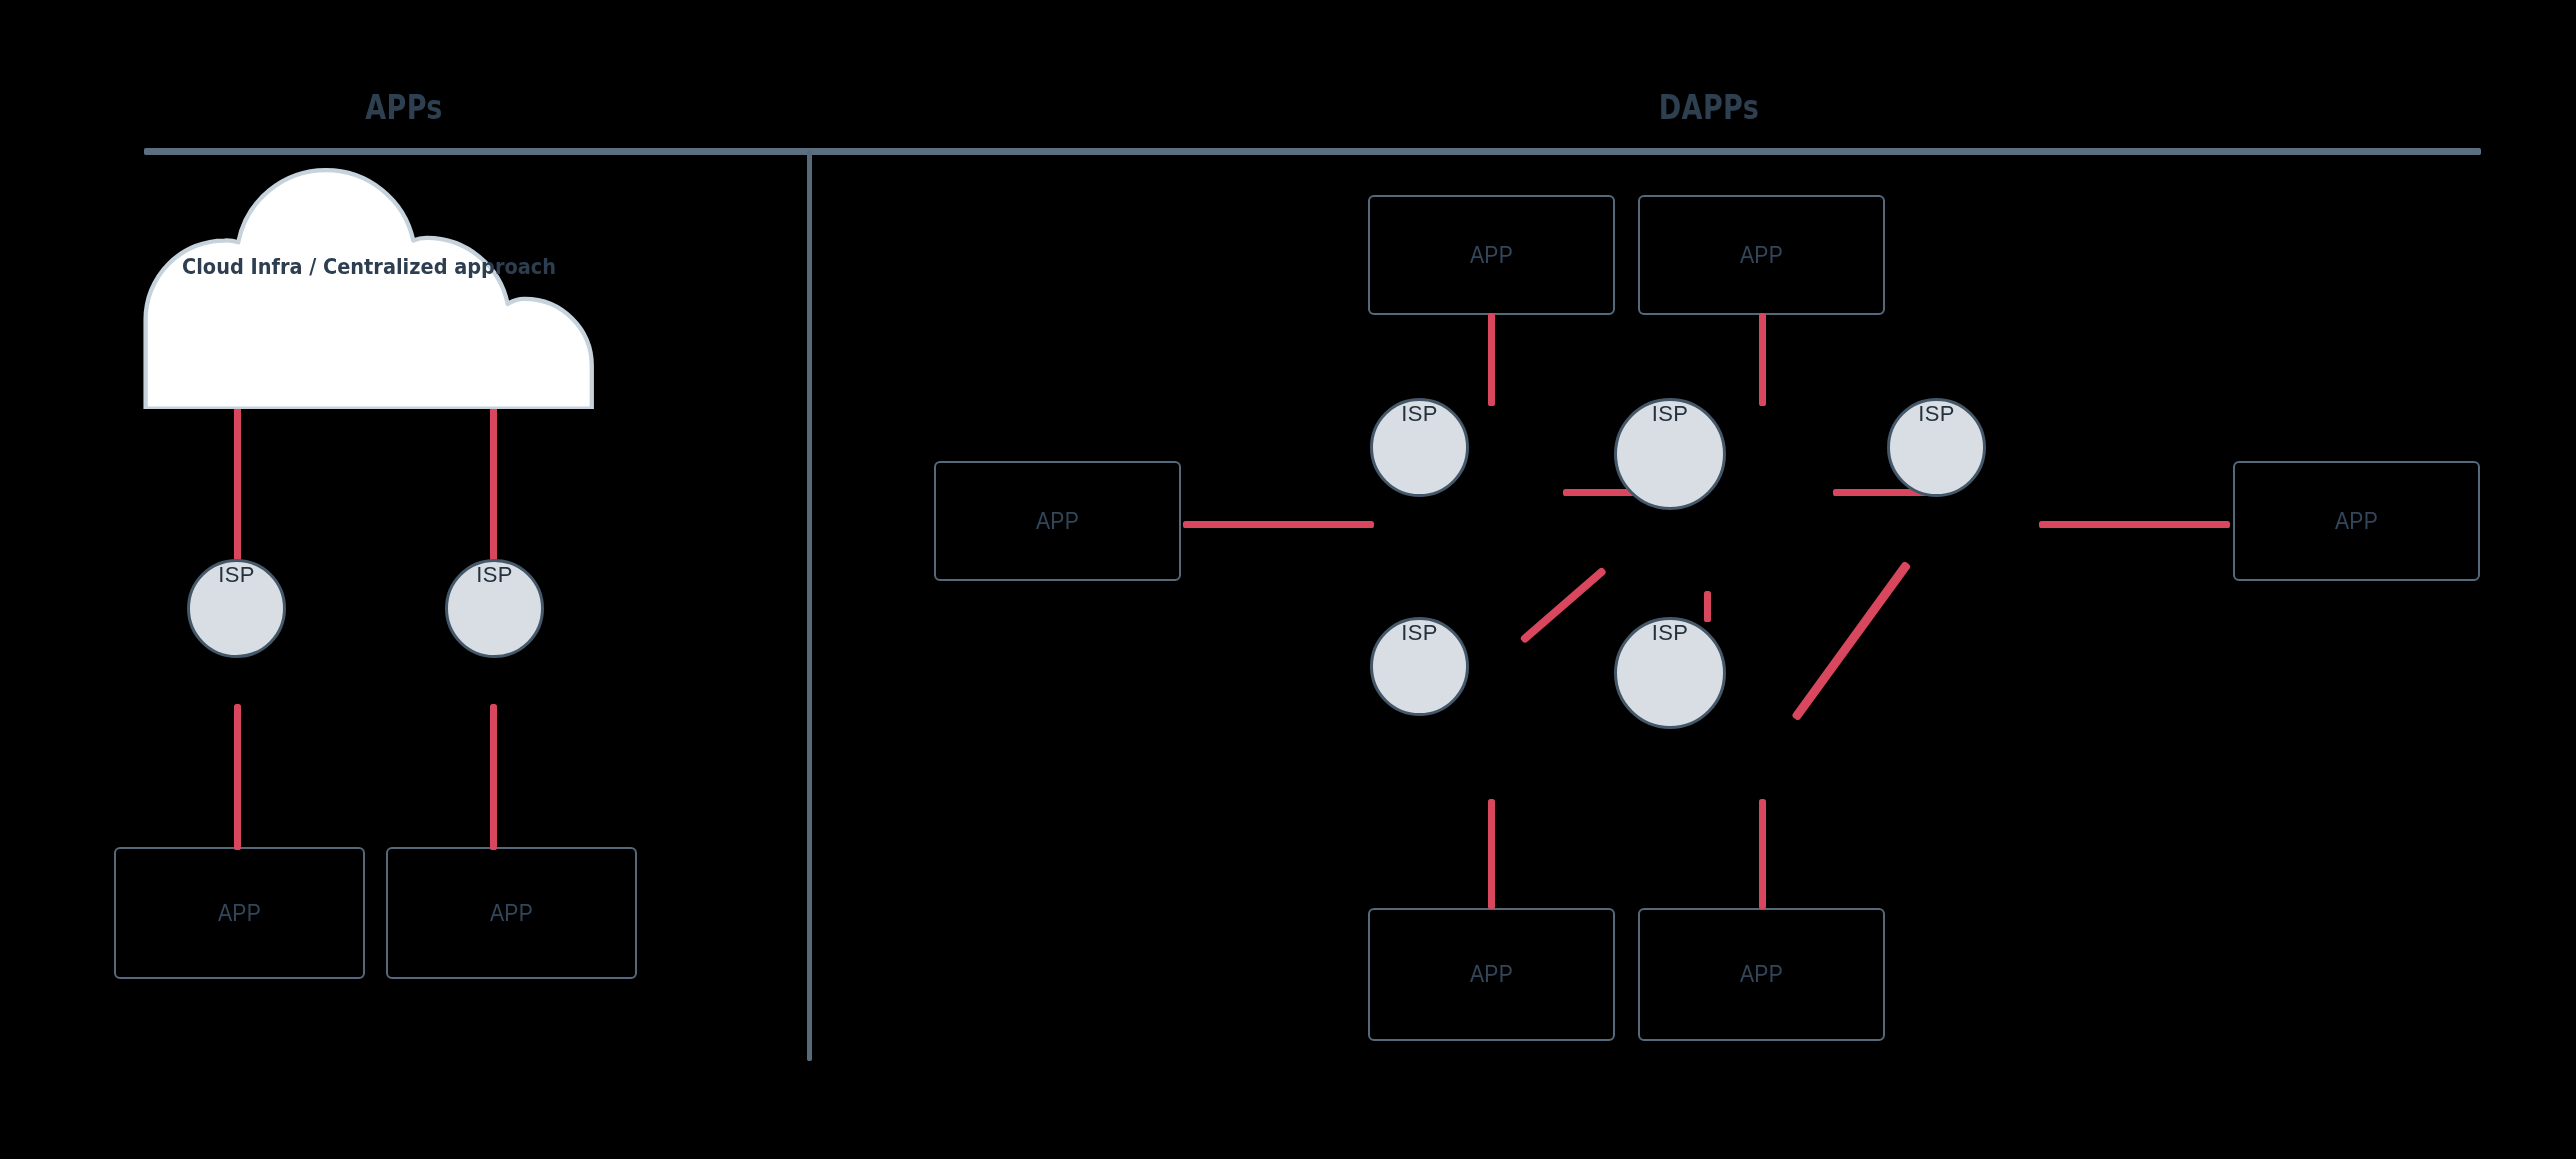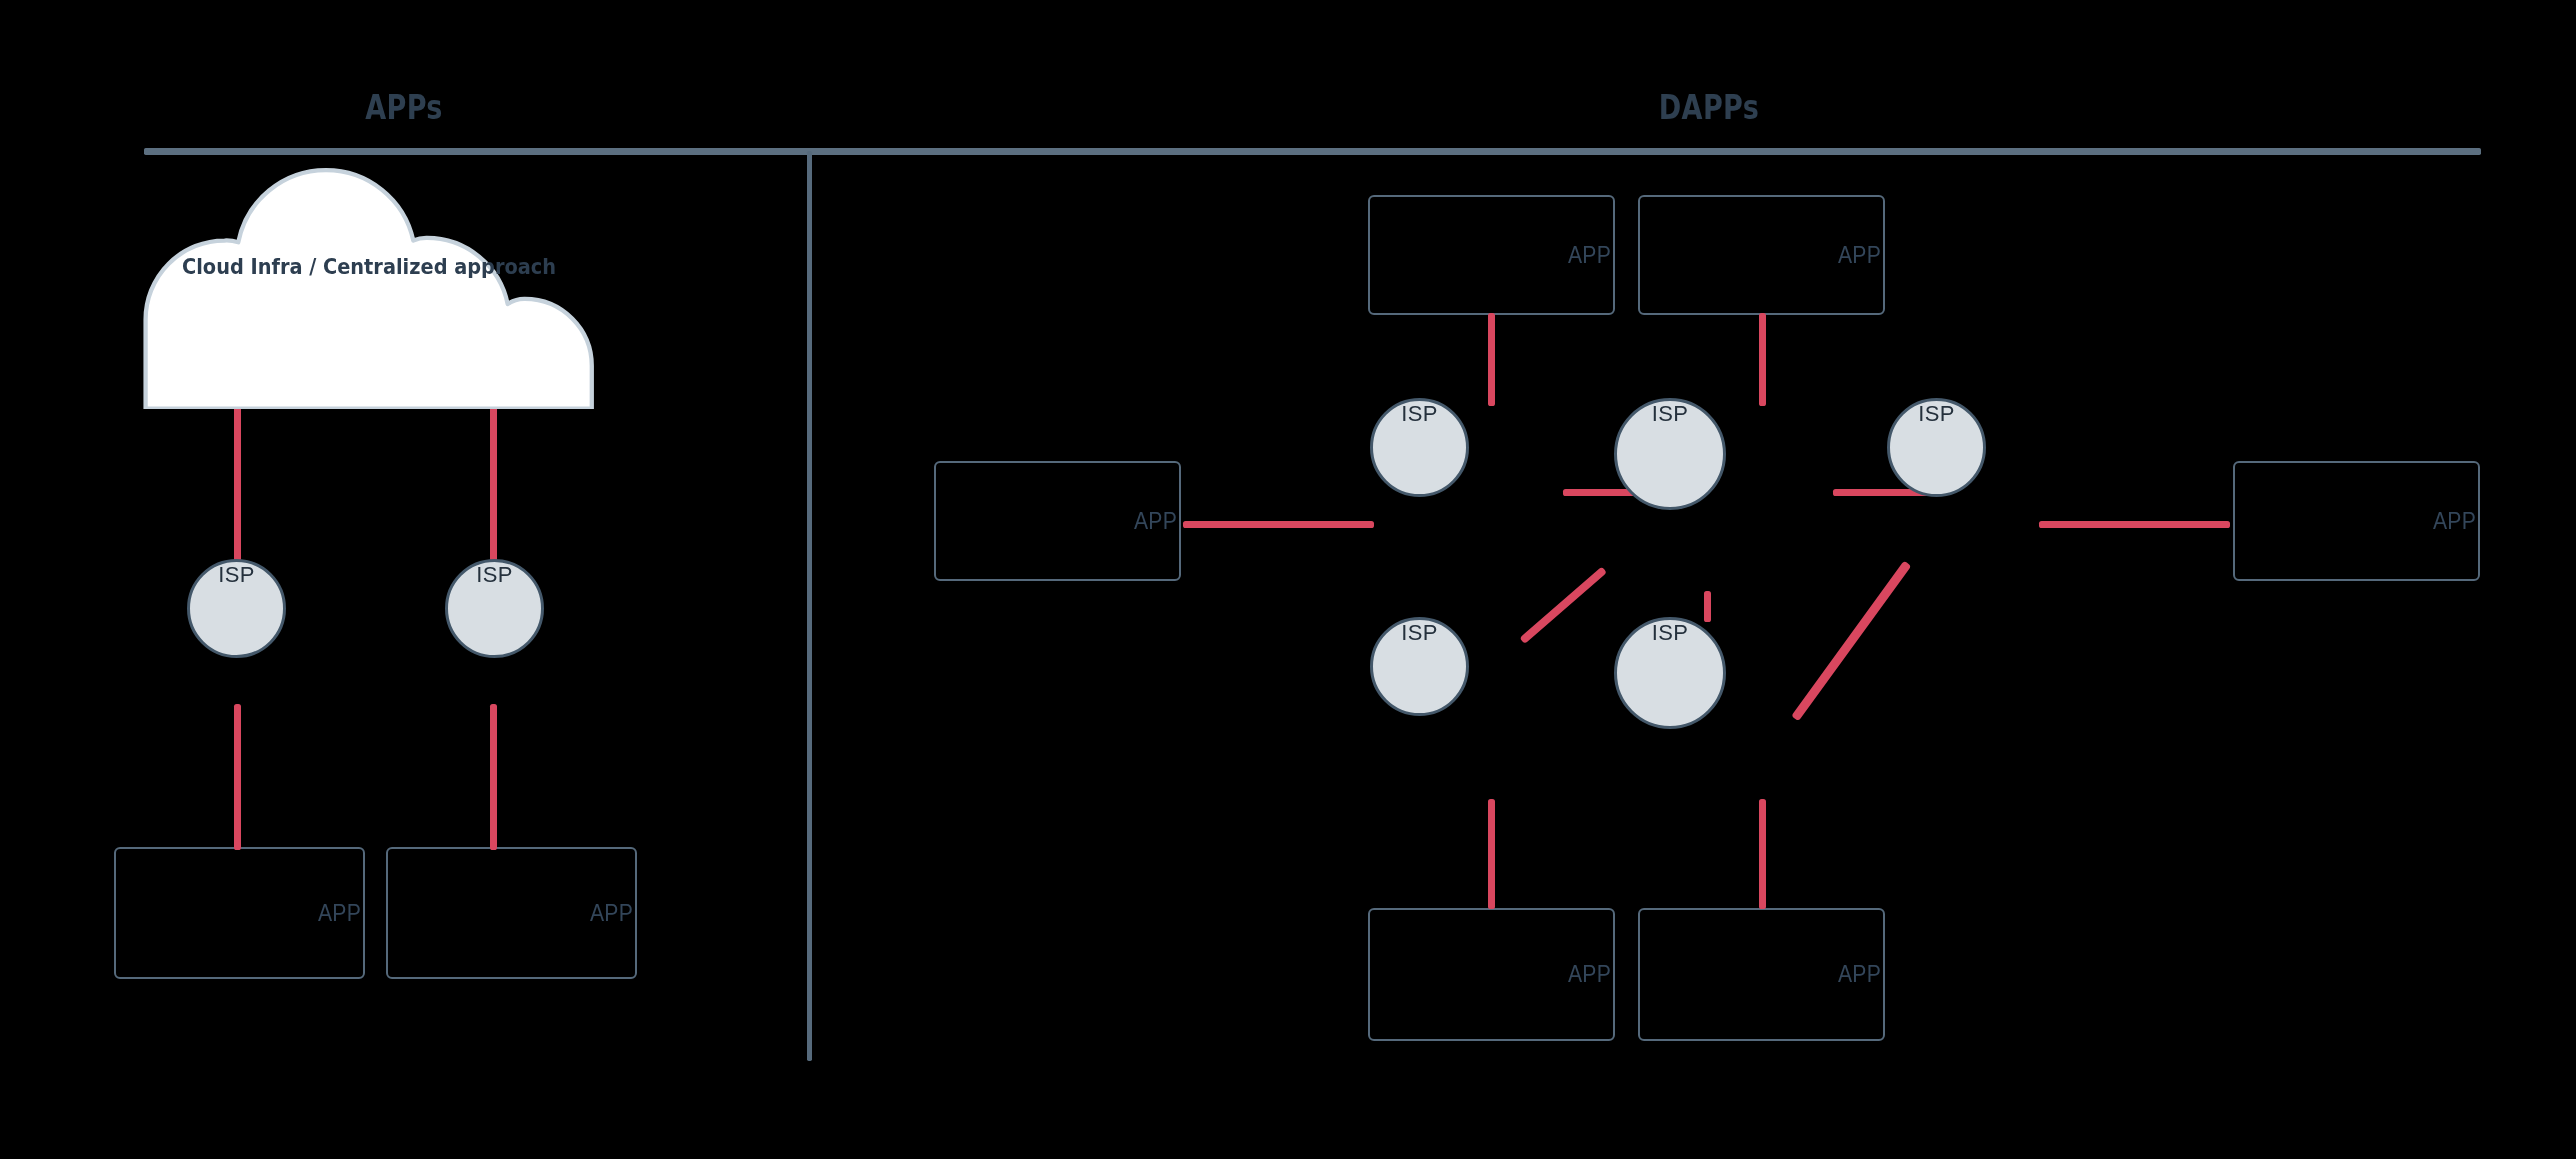--- a/index.html
+++ b/index.html
@@ -47,21 +47,21 @@
 
   
   .app-box {
     position: absolute;
     box-sizing: border-box;
     border: 2.6px solid #55697b;
     border-radius: 6px;
     background: transparent;
     display: flex;
     align-items: center;
-    justify-content: flex-end;
+    justify-content: center;
   }
   .app-box .app-label {
     font-family: "Liberation Sans", sans-serif;
     font-size: 23px;
     color: #33465a;
     letter-spacing: 0.4px;
     transform: scaleX(0.92);
   }
 
   

